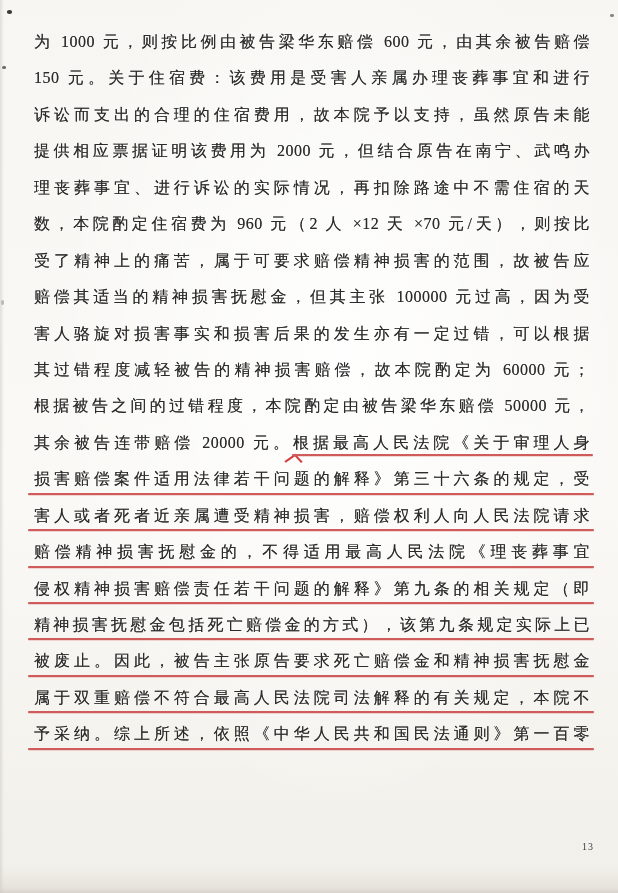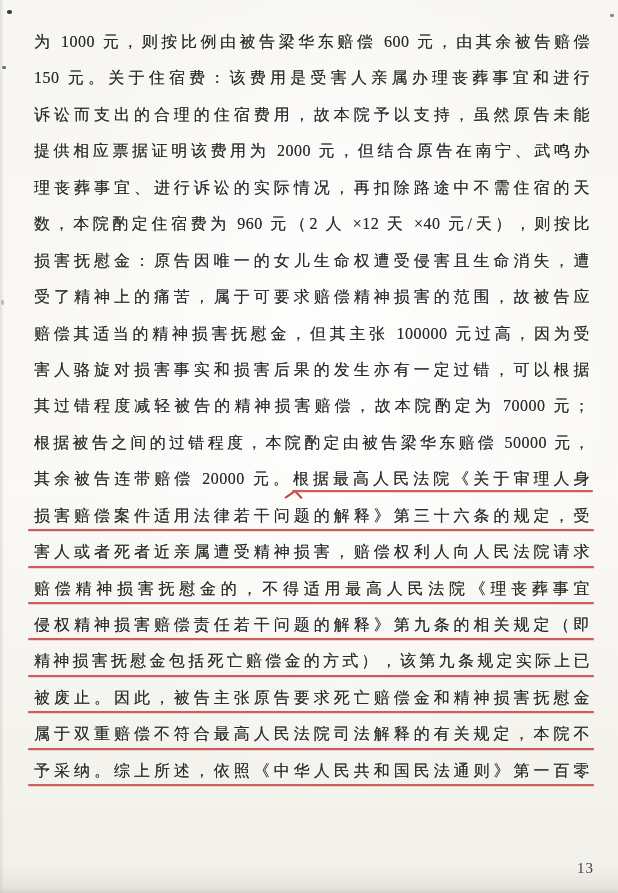--- a/index.html
+++ b/index.html
@@ -55,22 +55,22 @@
   .caret-icon {
     position: absolute;
     left: -5px; bottom: -17px;
     width: 9px; height: 11px;
     border-left: 2px solid var(--caret, #d23b3b);
     border-top: 2px solid var(--caret, #d23b3b);
     transform: rotate(47deg) skewX(-8deg);
   }
   .page-number {
     position: absolute;
-    right: 24px; bottom: 16px;
-    font-size: 15px;
+    right: 24px; bottom: 41px;
+    font-size: 10px;
     color: #3c3c44;
     letter-spacing: 1px;
   }
   
   .speck { position: absolute; background: #3a3a3a; border-radius: 45%; }
   .speck.s1 { left: 7px;  top: 10px; width: 5px; height: 4px; }
   .speck.s2 { left: 2px;  top: 66px; width: 4px; height: 3px; opacity: .75; }
   .speck.s3 { right: 4px; top: 14px; width: 4px; height: 3px; opacity: .6; }
   .speck.s4 { left: 1px;  top: 300px; width: 3px; height: 5px; opacity: .35; }
   .scan-edge-bottom {
@@ -86,26 +86,25 @@
 <body>
 
 <div class="page">
 
   <div class="text-block" id="lines">
       <div class="line">为 1000 元，则按比例由被告梁华东赔偿 600 元，由其余被告赔偿</div>
       <div class="line">150 元。关于住宿费：该费用是受害人亲属办理丧葬事宜和进行</div>
       <div class="line">诉讼而支出的合理的住宿费用，故本院予以支持，虽然原告未能</div>
       <div class="line">提供相应票据证明该费用为 2000 元，但结合原告在南宁、武鸣办</div>
       <div class="line">理丧葬事宜、进行诉讼的实际情况，再扣除路途中不需住宿的天</div>
-      <div class="line">数，本院酌定住宿费为 960 元（2 人 ×12 天 ×40 元/天），则按比</div>
-      <div class="line">损害抚慰金：原告因唯一的女儿生命权遭受侵害且生命消失，遭</div>
+      <div class="line">数，本院酌定住宿费为 960 元（2 人 ×12 天 ×70 元/天），则按比</div>
       <div class="line">受了精神上的痛苦，属于可要求赔偿精神损害的范围，故被告应</div>
       <div class="line">赔偿其适当的精神损害抚慰金，但其主张 100000 元过高，因为受</div>
       <div class="line">害人骆旋对损害事实和损害后果的发生亦有一定过错，可以根据</div>
-      <div class="line">其过错程度减轻被告的精神损害赔偿，故本院酌定为 70000 元；</div>
+      <div class="line">其过错程度减轻被告的精神损害赔偿，故本院酌定为 60000 元；</div>
       <div class="line">根据被告之间的过错程度，本院酌定由被告梁华东赔偿 50000 元，</div>
       <div class="line"><span>其余被告连带赔偿 20000 元。</span><span class="ul-part">根据最高人民法院《关于审理人身<span class="caret-icon"></span></span></div>
       <div class="line ul-full">损害赔偿案件适用法律若干问题的解释》第三十六条的规定，受</div>
       <div class="line ul-full">害人或者死者近亲属遭受精神损害，赔偿权利人向人民法院请求</div>
       <div class="line ul-full">赔偿精神损害抚慰金的，不得适用最高人民法院《理丧葬事宜</div>
       <div class="line ul-full">侵权精神损害赔偿责任若干问题的解释》第九条的相关规定（即</div>
       <div class="line ul-full">精神损害抚慰金包括死亡赔偿金的方式），该第九条规定实际上已</div>
       <div class="line ul-full">被废止。因此，被告主张原告要求死亡赔偿金和精神损害抚慰金</div>
       <div class="line ul-full">属于双重赔偿不符合最高人民法院司法解释的有关规定，本院不</div>
       <div class="line ul-full">予采纳。综上所述，依照《中华人民共和国民法通则》第一百零</div>

